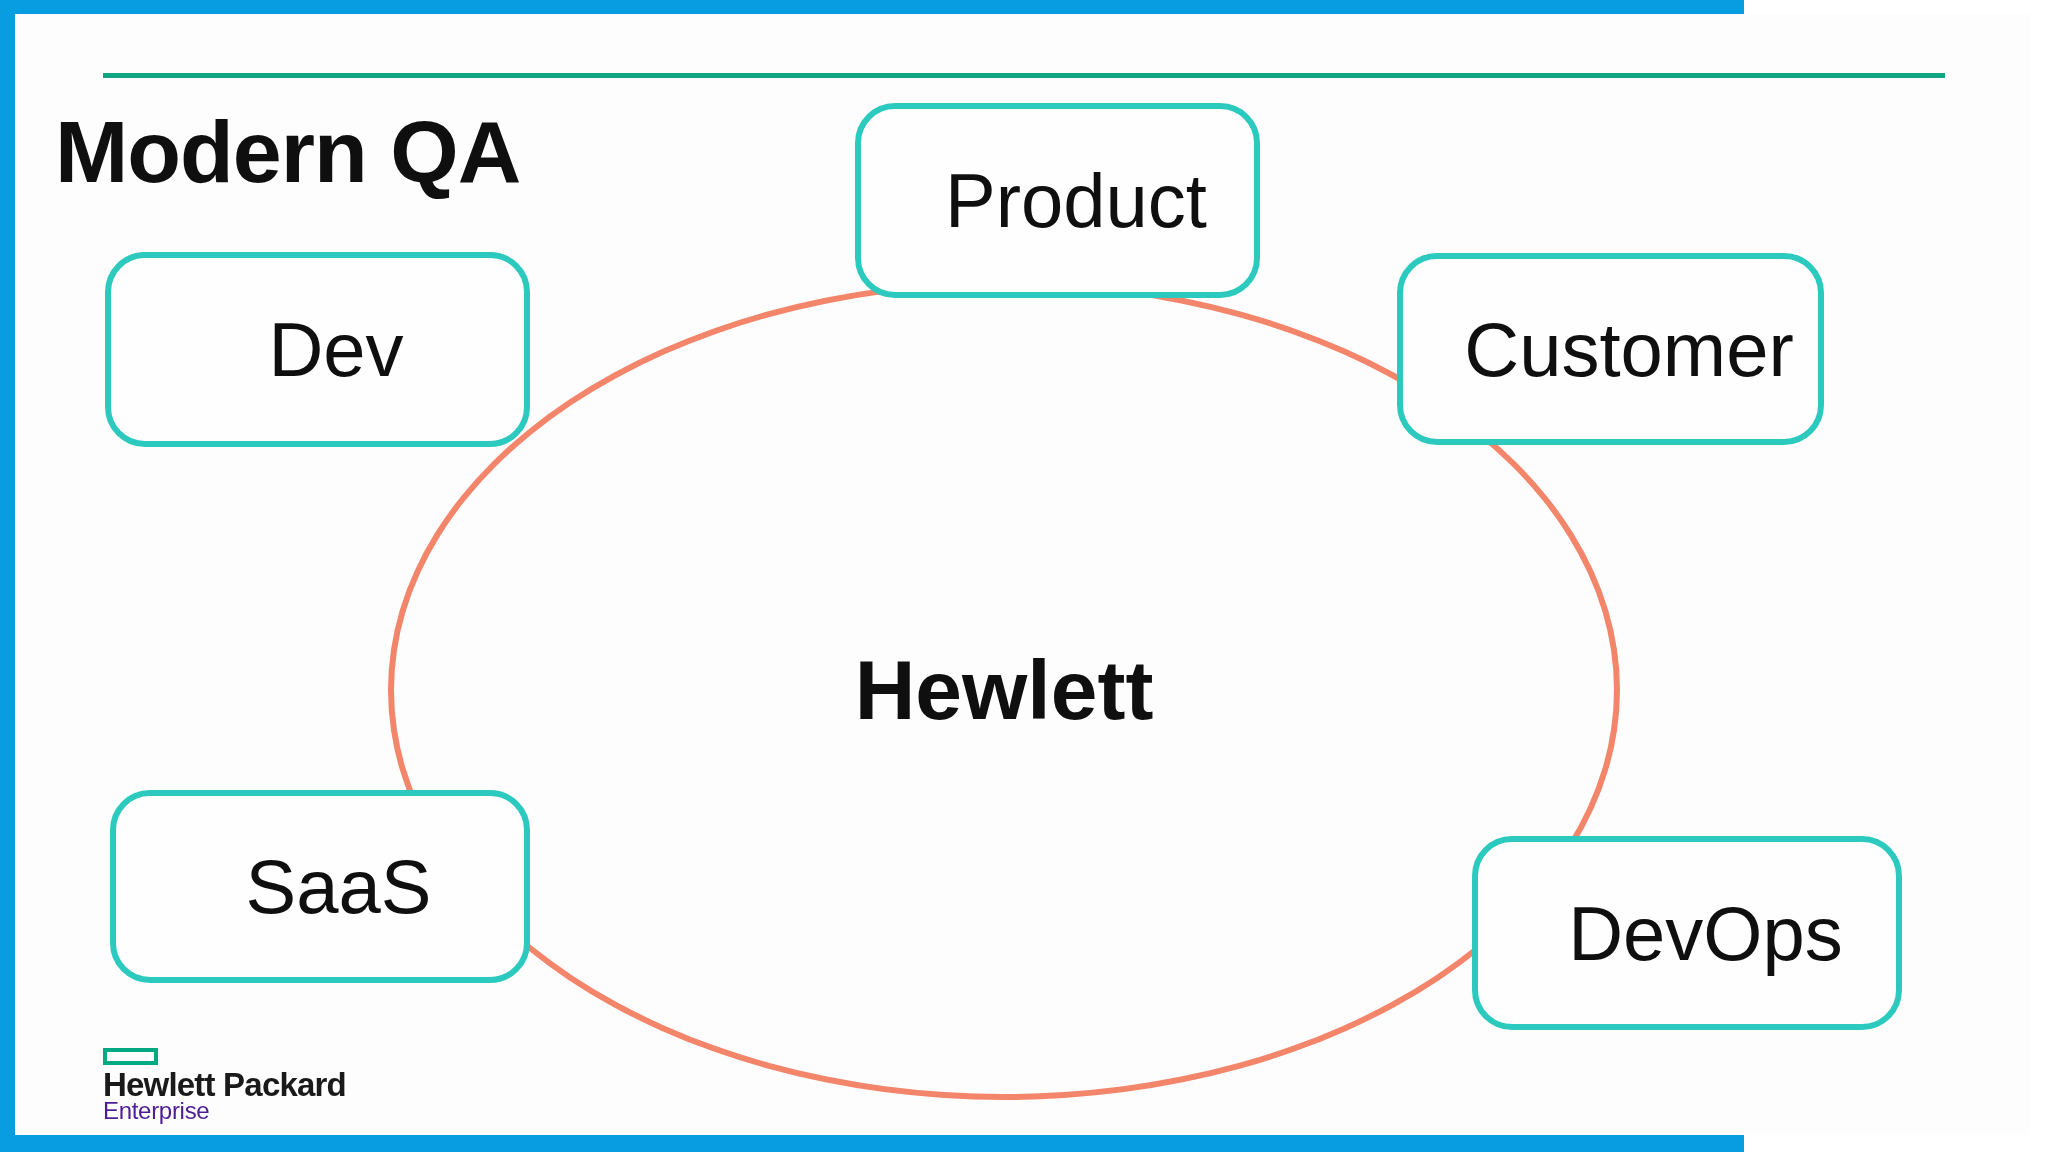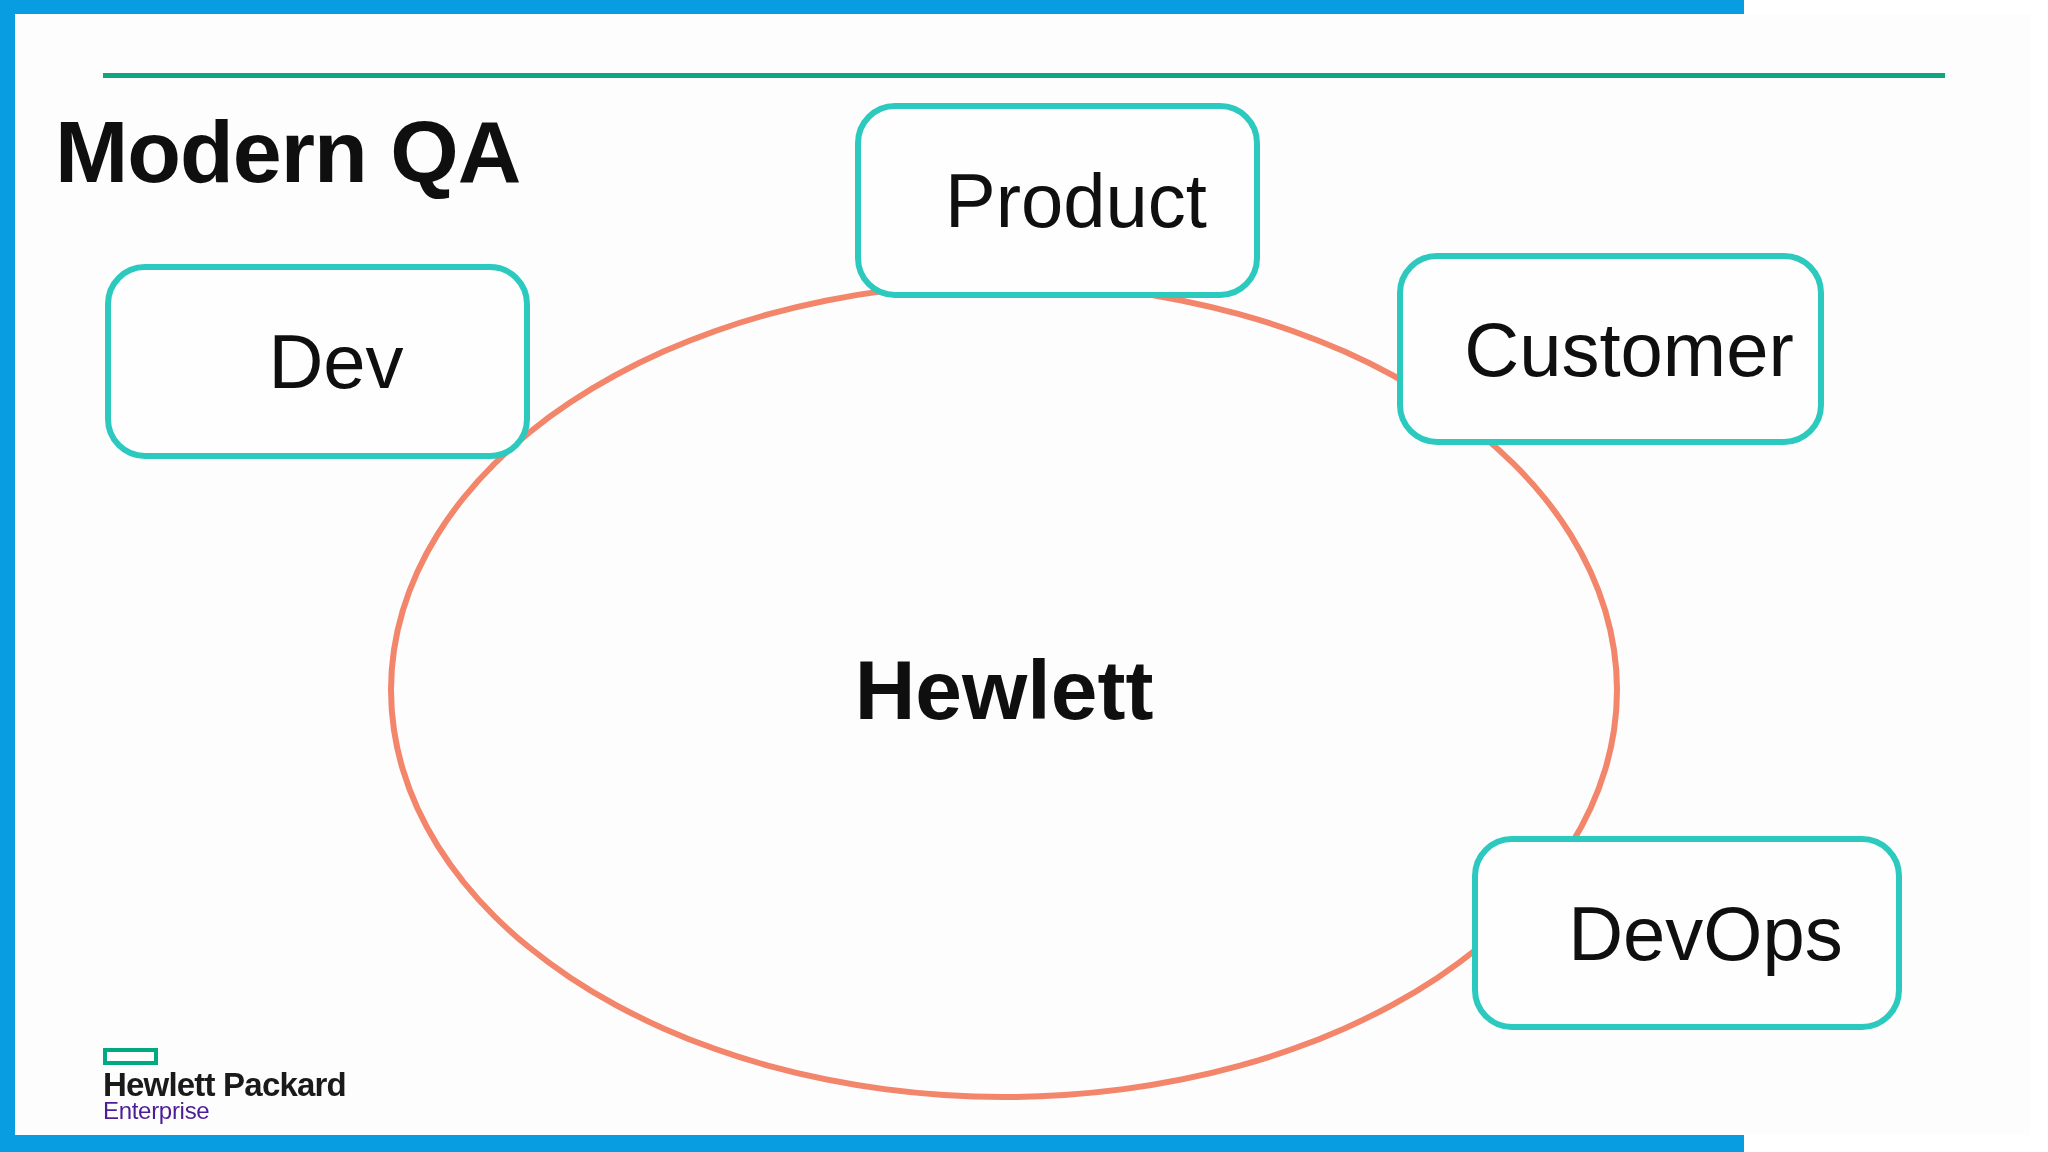--- a/index.html
+++ b/index.html
@@ -81,21 +81,21 @@
     display: flex;
     align-items: center;
     justify-content: center;
     font-size: 76px;
     color: #0f0f0f;
     z-index: 3;
     white-space: nowrap;
     padding-left: 37px;
   }
   .node-product  { left: 855px;  top: 103px; width: 405px; height: 195px; }
-  .node-dev      { left: 105px;  top: 264px; width: 425px; height: 195px; }
+  .node-dev      { left: 105px;  top: 252px; width: 425px; height: 195px; }
   .node-customer { left: 1397px; top: 253px; width: 427px; height: 192px; }
   .node-saas     { left: 110px;  top: 790px; width: 420px; height: 193px; }
   .node-devops   { left: 1472px; top: 788px; width: 430px; height: 194px; margin-top: 48px; }
   .logo {
     position: absolute;
     left: 103px;
     top: 1048px;
     z-index: 4;
   }
   .logo-rect {
@@ -136,20 +136,21 @@
   <div class="ellipse"></div>
 
   <div class="center-label">Hewlett</div>
 
   <div class="node node-product">Product</div>
 
   <div class="node node-dev">Dev</div>
 
   <div class="node node-customer">Customer</div>
 
+  <div class="node node-saas">SaaS</div>
 
   <div class="node node-devops">DevOps</div>
 
   <div class="logo">
     <div class="logo-rect"></div>
     <div class="logo-line1">Hewlett Packard</div>
     <div class="logo-line2">Enterprise</div>
   </div>
 </div>
 

